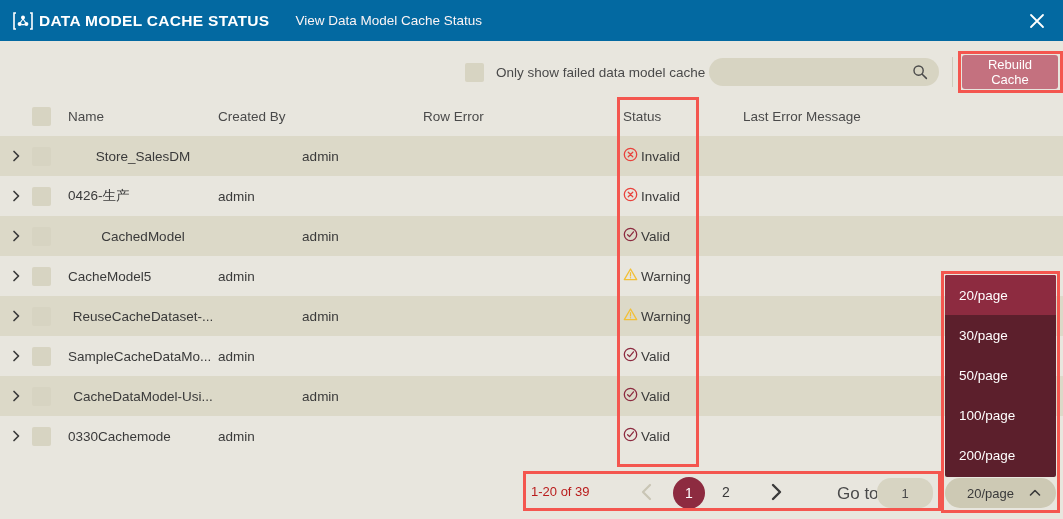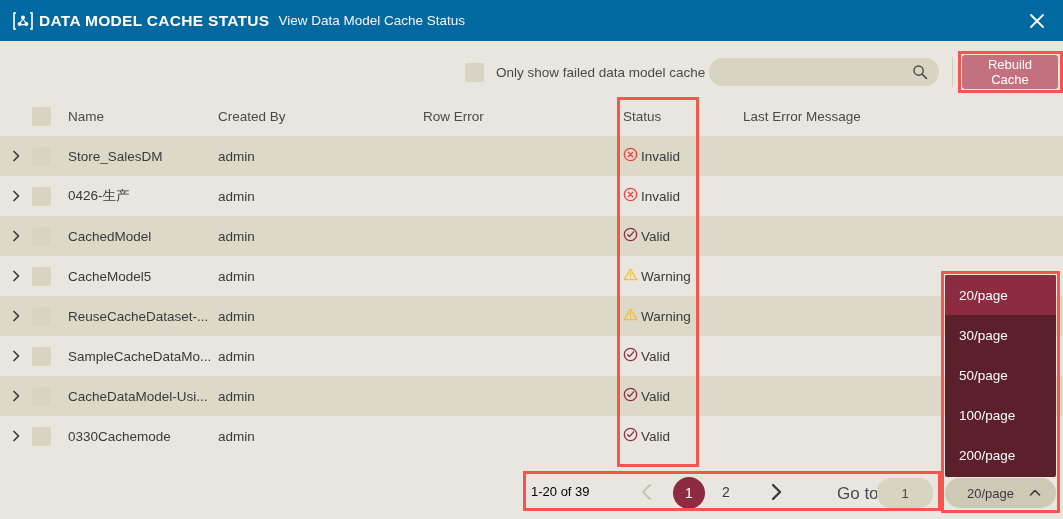--- a/index.html
+++ b/index.html
@@ -18,21 +18,21 @@
   }
   .logo-icon{
     margin-left:12px;width:22px;height:22px;
     display:flex;align-items:center;justify-content:center;
   }
   .app-title{
     margin-left:5px;font-size:15.5px;font-weight:bold;letter-spacing:.3px;
     white-space:nowrap;
   }
   .sub-title{
-    margin-left:9px;font-size:13.5px;font-weight:normal;white-space:nowrap;
+    margin-left:26px;font-size:13.5px;font-weight:normal;white-space:nowrap;
     color:#fbf4f5;
   }
   .close-icon{
     position:absolute;right:14px;top:9px;width:24px;height:24px;
     display:flex;align-items:center;justify-content:center;cursor:pointer;
   }
   
   .toolbar{
     position:absolute;left:0;top:41px;width:1063px;height:55px;
     background:#e8e6de;
@@ -74,37 +74,37 @@
   #annot-status{left:617px;top:97px;width:82px;height:370px;}
   #annot-pager{left:523px;top:471px;width:418px;height:40px;}
   #annot-pagesize{left:941px;top:271px;width:119px;height:242px;}
   
   .table{position:absolute;left:0;top:96px;width:1037px;}
   .row{
     position:relative;width:1063px;height:40px;display:flex;align-items:center;
     font-size:13.5px;
   }
   .row.head{background:#e8e6de;color:#4a4a4a;}
-  .row.odd{background:#dcd9c8;}
+  .row.odd{background:#dcd9c8;text-align:center;}
   .row.even{background:#e8e6de;}
   .c-exp{width:32px;flex:0 0 32px;display:flex;justify-content:center;align-items:center;}
   .c-cb{width:30px;flex:0 0 30px;display:flex;align-items:center;}
   .c-name{width:150px;flex:0 0 150px;padding-left:6px;white-space:nowrap;overflow:hidden;}
   .c-created{width:205px;flex:0 0 205px;white-space:nowrap;}
   .c-rows{width:200px;flex:0 0 200px;white-space:nowrap;}
   .c-status{width:120px;flex:0 0 120px;display:flex;align-items:center;gap:3px;white-space:nowrap;}
   .c-err{flex:1 1 auto;white-space:nowrap;}
   .chev-right{display:block;}
   .st-text{font-size:13.5px;color:#3a3a3a;}
   
   .pager{
     position:absolute;left:0;top:471px;width:1063px;height:48px;background:#e8e6de;
     display:flex;align-items:center;
   }
-  .pg-info{position:absolute;left:531px;top:484px;font-size:13px;color:#000000;}
+  .pg-info{position:absolute;left:531px;top:484px;font-size:13px;color:#b91c1c;}
   .pg-prev{position:absolute;left:636px;top:481px;width:22px;height:22px;cursor:pointer;}
   .pg-1{
     position:absolute;left:673px;top:477px;width:32px;height:32px;border-radius:16px;
     background:#8d2b40;color:#fff;font-size:14px;
     display:flex;align-items:center;justify-content:center;cursor:pointer;
   }
   .pg-2{
     position:absolute;left:722px;top:484px;font-size:14px;color:#3a3a3a;cursor:pointer;
   }
   .pg-next{position:absolute;left:765px;top:481px;width:22px;height:22px;cursor:pointer;}

